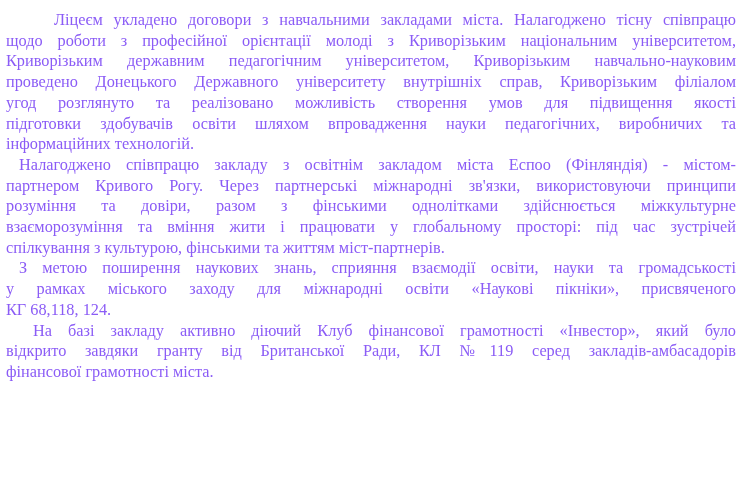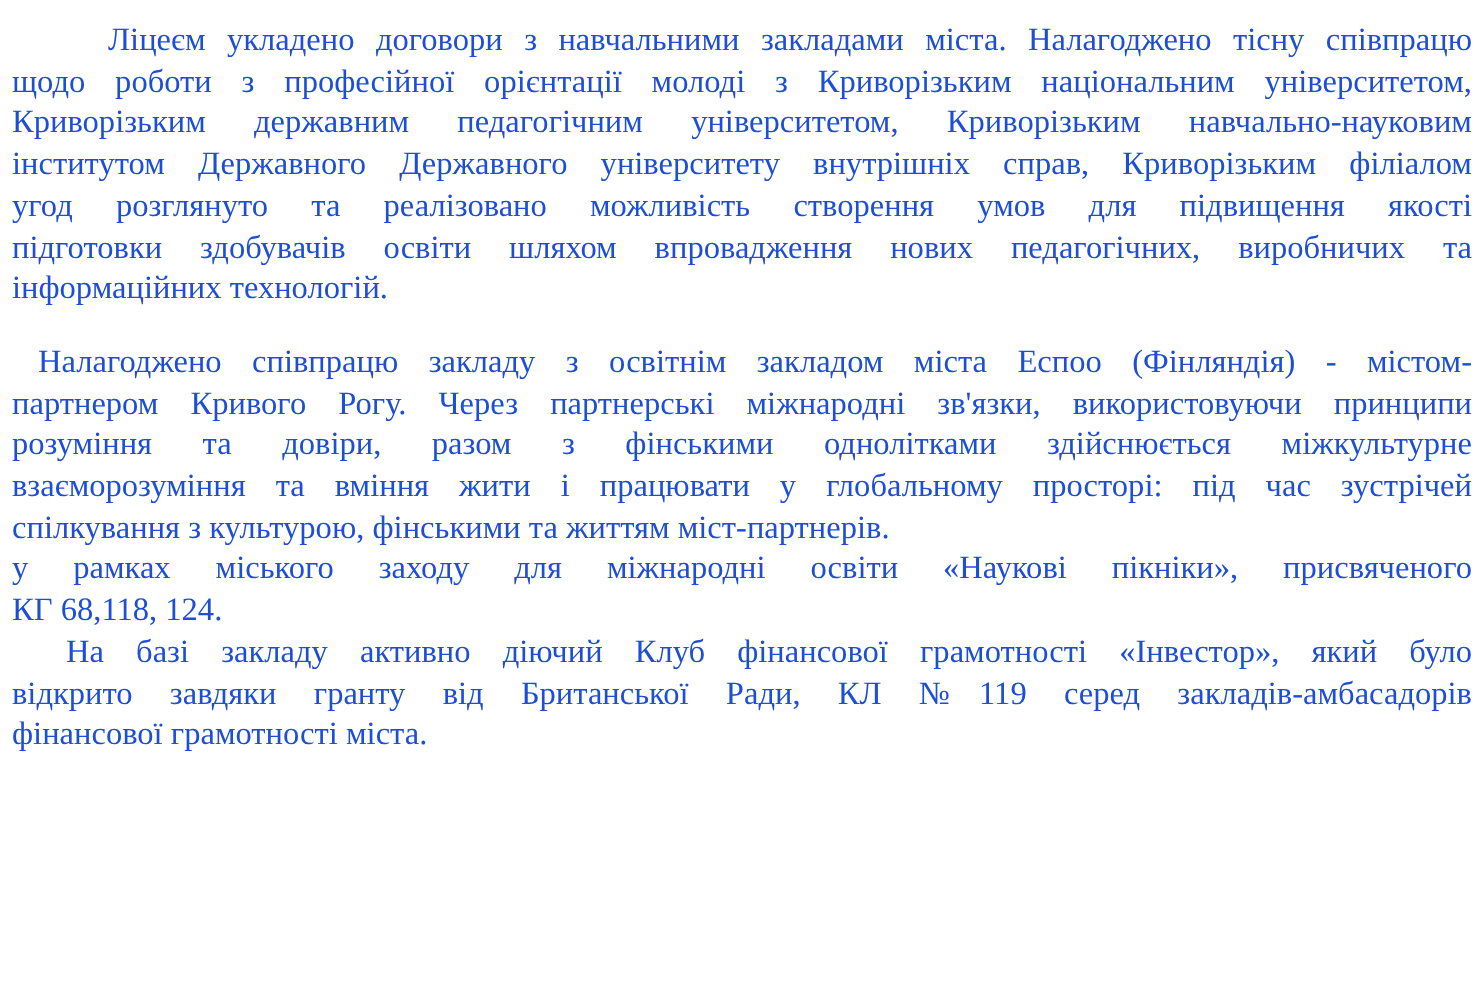--- a/index.html
+++ b/index.html
@@ -6,21 +6,21 @@
     margin: 0;
     padding: 0;
     background: #ffffff;
   }
   .page {
     position: relative;
     width: 742px;
     height: 415px;
     box-sizing: border-box;
     background: #ffffff;
-    color: #1d4ed8;
+    color: #8b5cf6;
     font-family: "Liberation Serif", "DejaVu Serif", serif;
     font-size: 16.3px;
     padding: 10px 6px 0 6px;
     overflow: hidden;
   }
   .para {
     margin: 0;
     padding: 0;
   }
   .line {
@@ -28,45 +28,46 @@
     text-align: justify;
     text-align-last: justify;
     white-space: normal;
   }
   .line.last {
     text-align: center;
     text-align-last: left;
   }
   
   .para.p0 .line.first { text-indent: 48px; }
-  .para.p1 .line.first { text-indent: 13px; margin-top: 16px; }
+  .para.p1 .line.first { text-indent: 13px; }
   .para.p2 .line.first { text-indent: 13px; }
   .para.p3 .line.first { text-indent: 27px; }
 </style>
 </head>
 <body>
 
 <div class="page">
     <div class="para p0">
       <div class="line first">Ліцеєм укладено договори з навчальними закладами міста. Налагоджено тісну співпрацю</div>
       <div class="line">щодо роботи з професійної орієнтації молоді з Криворізьким національним університетом,</div>
       <div class="line">Криворізьким державним педагогічним університетом, Криворізьким навчально-науковим</div>
-      <div class="line">інститутом Державного Державного університету внутрішніх справ, Криворізьким філіалом</div>
+      <div class="line">проведено Донецького Державного університету внутрішніх справ, Криворізьким філіалом</div>
       <div class="line">угод розглянуто та реалізовано можливість створення умов для підвищення якості</div>
-      <div class="line">підготовки здобувачів освіти шляхом впровадження нових педагогічних, виробничих та</div>
+      <div class="line">підготовки здобувачів освіти шляхом впровадження науки педагогічних, виробничих та</div>
       <div class="line last">інформаційних технологій.</div>
     </div>
     <div class="para p1">
       <div class="line first">Налагоджено співпрацю закладу з освітнім закладом міста Еспоо (Фінляндія) - містом-</div>
       <div class="line">партнером Кривого Рогу. Через партнерські міжнародні зв'язки, використовуючи принципи</div>
       <div class="line">розуміння та довіри, разом з фінськими однолітками здійснюється міжкультурне</div>
       <div class="line">взаєморозуміння та вміння жити і працювати у глобальному просторі: під час зустрічей</div>
       <div class="line last">спілкування з культурою, фінськими та життям міст-партнерів.</div>
     </div>
     <div class="para p2">
+      <div class="line first">З метою поширення наукових знань, сприяння взаємодії освіти, науки та громадськості</div>
       <div class="line">у рамках міського заходу для міжнародні освіти «Наукові пікніки», присвяченого</div>
       <div class="line last">КГ 68,118, 124.</div>
     </div>
     <div class="para p3">
       <div class="line first">На базі закладу активно діючий Клуб фінансової грамотності «Інвестор», який було</div>
       <div class="line">відкрито завдяки гранту від Британської Ради, КЛ №119 серед закладів-амбасадорів</div>
       <div class="line last">фінансової грамотності міста.</div>
     </div>
   </div>
 

